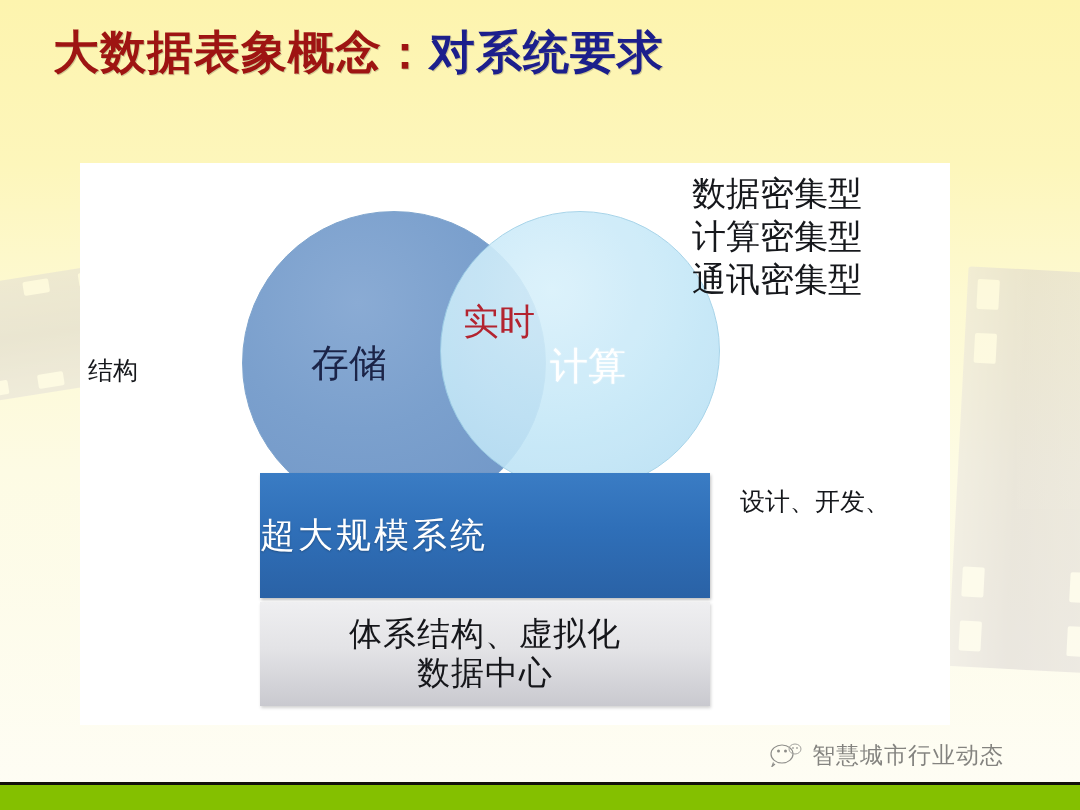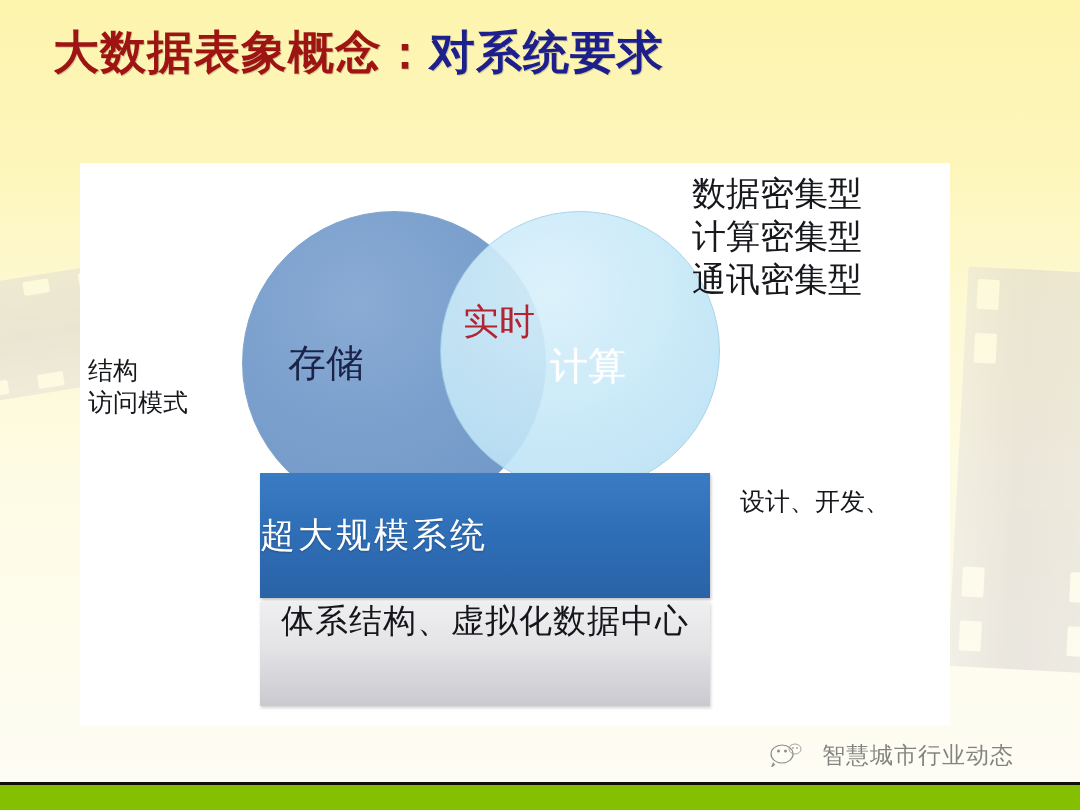--- a/index.html
+++ b/index.html
@@ -109,21 +109,21 @@
   }
 
   .circle-label {
     position: absolute;
     font-size: 38px;
     font-weight: normal;
     white-space: nowrap;
     font-family: "Liberation Serif", "DejaVu Serif", serif;
   }
   .label-store {
-    left: 208px; top: 175px;
+    left: 231px; top: 175px;
     color: #1b2448;
   }
   .label-compute {
     left: 470px; top: 178px;
     color: #ffffff;
     text-shadow: 0 0 2px rgba(255,255,255,0.7);
   }
   .label-realtime {
     left: 383px; top: 141px;
     width: 48px;
@@ -153,20 +153,22 @@
   }
 
   
   .bar-gray {
     position: absolute;
     left: 180px; top: 439px;
     width: 450px; height: 104px;
     background: linear-gradient(180deg,#efeff1 0%,#e3e3e6 45%,#c9c9cf 100%);
     box-shadow: 1px 2px 3px rgba(0,0,0,0.18);
     display: flex;
+    flex-direction: column;
+    align-items: center;
     justify-content: center;
     line-height: 1.18;
   }
   .bar-gray-text {
     color: #15161a;
     font-size: 33px;
     letter-spacing: 1px;
     white-space: nowrap;
     font-family: "Liberation Serif", "DejaVu Serif", serif;
   }
@@ -184,21 +186,21 @@
   .anno-left       { left: 8px;   top: 192px; }
   .anno-right-bot  { left: 660px; top: 323px; }
   .anno div { display: block; }
 
   
   .watermark {
     position: absolute;
     left: 768px; top: 740px;
     display: flex;
     align-items: center;
-    gap: 20px;
+    gap: 10px;
     opacity: 0.62;
   }
   .wm-text {
     color: #3a3a3a;
     font-size: 23px;
     letter-spacing: 1px;
     white-space: nowrap;
     font-family: "Liberation Sans", "DejaVu Sans", sans-serif;
   }
 
@@ -264,21 +266,20 @@
       <span class="bar-blue-text">超大规模系统</span>
     </div>
 
     <div class="bar-gray">
       <span class="bar-gray-text">体系结构、虚拟化</span>
       <span class="bar-gray-text">数据中心</span>
     </div>
 
     <div class="anno anno-left">
       <div>结构</div>
-      <div>访问模式</div>
     </div>
 
     <div class="anno anno-right-top">
       <div>数据密集型</div>
       <div>计算密集型</div>
       <div>通讯密集型</div>
     </div>
 
     <div class="anno anno-right-bot">
       <div>设计、开发、</div>

